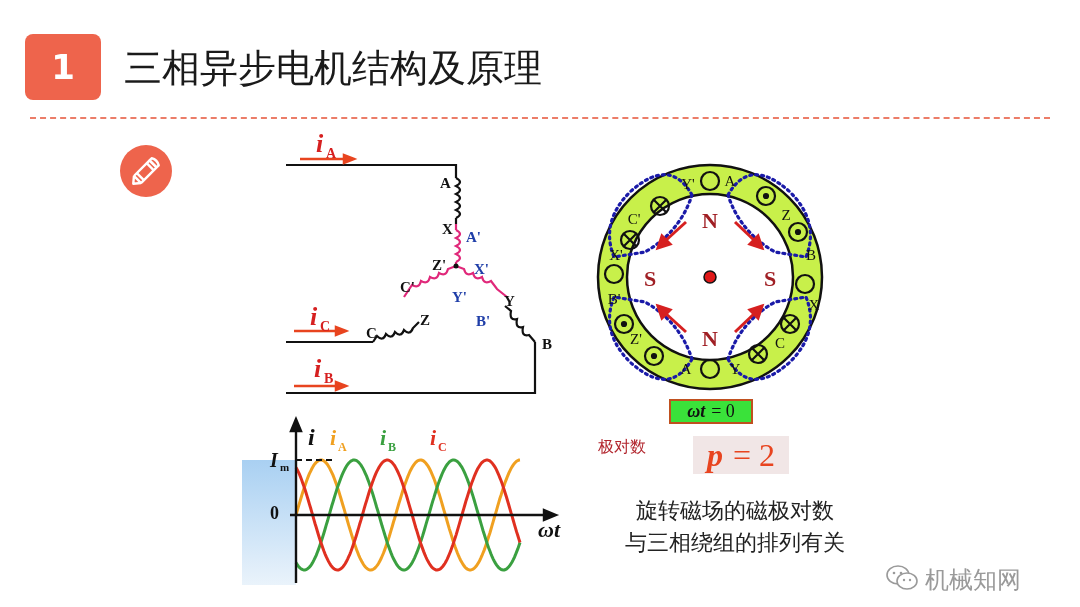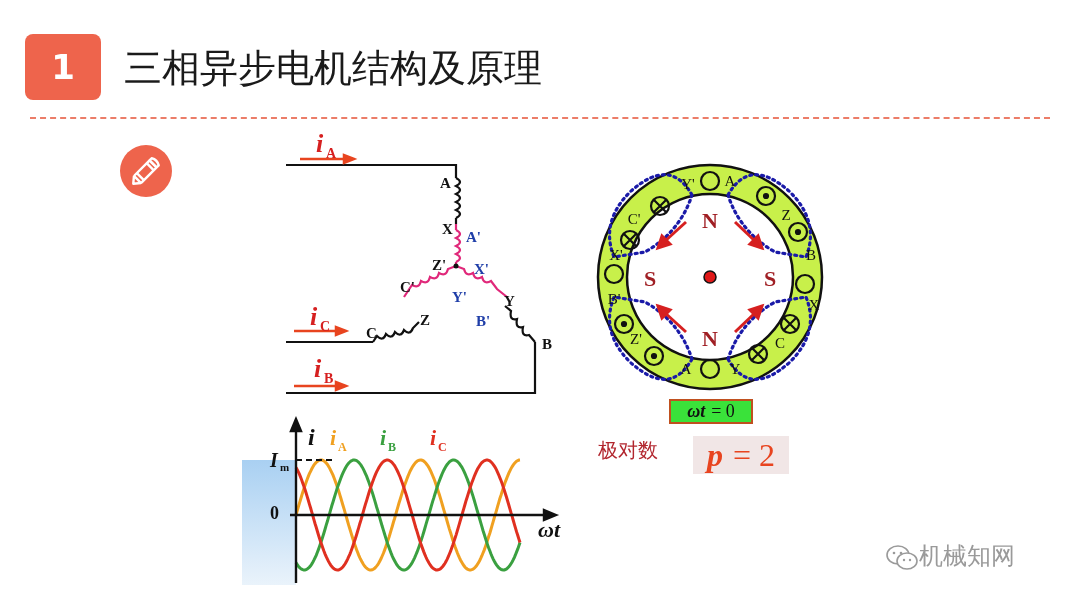--- a/index.html
+++ b/index.html
@@ -3,27 +3,27 @@
 <meta charset="utf-8">
 <style>
   html,body{margin:0;padding:0;background:#ffffff;}
   body{width:1080px;height:607px;position:relative;overflow:hidden;font-family:"DejaVu Sans","Liberation Sans",sans-serif;}
   .badge{position:absolute;left:25px;top:34px;width:76px;height:66px;background:#ee644c;border-radius:8px;color:#fff;font-family:"DejaVu Sans",sans-serif;font-weight:bold;font-size:34px;display:flex;align-items:center;justify-content:center;}
   .title{position:absolute;left:124px;top:44px;font-size:38px;color:#1a1a1a;line-height:48px;font-family:Liberation Serif, serif;letter-spacing:0px;}
   .divider{position:absolute;left:30px;top:117px;width:1020px;height:0;border-top:2px dashed #ec7d68;}
   .pencil{position:absolute;left:120px;top:145px;width:52px;height:52px;border-radius:50%;background:#ee644c;}
   svg{position:absolute;overflow:visible;}
   .label-cn{position:absolute;font-family:"DejaVu Sans",sans-serif;}
-  .poles{left:598px;top:437px;font-size:20px;color:#b2262e;}
+  .poles{left:598px;top:437px;font-size:16px;color:#b2262e;}
   .p-eq{position:absolute;left:693px;top:436px;width:96px;height:38px;background:#f1e6e6;display:flex;align-items:center;justify-content:center;font-family:"Liberation Serif",serif;color:#e8441f;font-size:32px;}
   .p-eq .pv{font-weight:bold;font-style:italic;margin-right:10px;}
   .desc{left:605px;top:495px;font-size:22px;color:#222;line-height:32px;text-align:center;width:260px;}
   .wt{position:absolute;left:669px;top:399px;width:84px;height:25px;background:#3ae23a;border:2px solid #c0501f;box-sizing:border-box;font-family:"Liberation Serif",serif;font-size:18px;color:#111;display:flex;align-items:center;justify-content:center;}
   .wt b{font-style:italic;margin-right:6px;}
-  .wm{position:absolute;left:885px;top:540px;font-size:24px;color:#9a9a9a;display:flex;align-items:flex-end;}
+  .wm{position:absolute;left:885px;top:564px;font-size:24px;color:#9a9a9a;display:flex;align-items:flex-start;gap:6px;}
 </style>
 </head>
 <body>
 
 <div class="badge">1</div>
 <div class="title">三相异步电机结构及原理</div>
 <div class="divider"></div>
 
 <div class="pencil">
   <svg width="52" height="52" viewBox="0 0 52 52" style="left:0;top:0">
@@ -173,20 +173,22 @@
     <span>= 0</span>
 </div>
 
 <div class="label-cn poles">极对数</div>
 <div class="p-eq">
   <span class="pv">p</span>
     <span>= 2</span>
 </div>
 
 <div class="label-cn desc">
+  <div>旋转磁场的磁极对数</div>
+  <div>与三相绕组的排列有关</div>
 </div>
 
 <div>
 <svg id="chart" width="350" height="180" viewBox="0 0 350 180" style="left:230px;top:415px">
   <defs>
     <linearGradient id="bluebg" x1="0" y1="0" x2="0" y2="1">
       <stop offset="0" stop-color="#a9d0f2"></stop>
           <stop offset="1" stop-color="#eaf3fb"></stop>
     </linearGradient>
   </defs>

